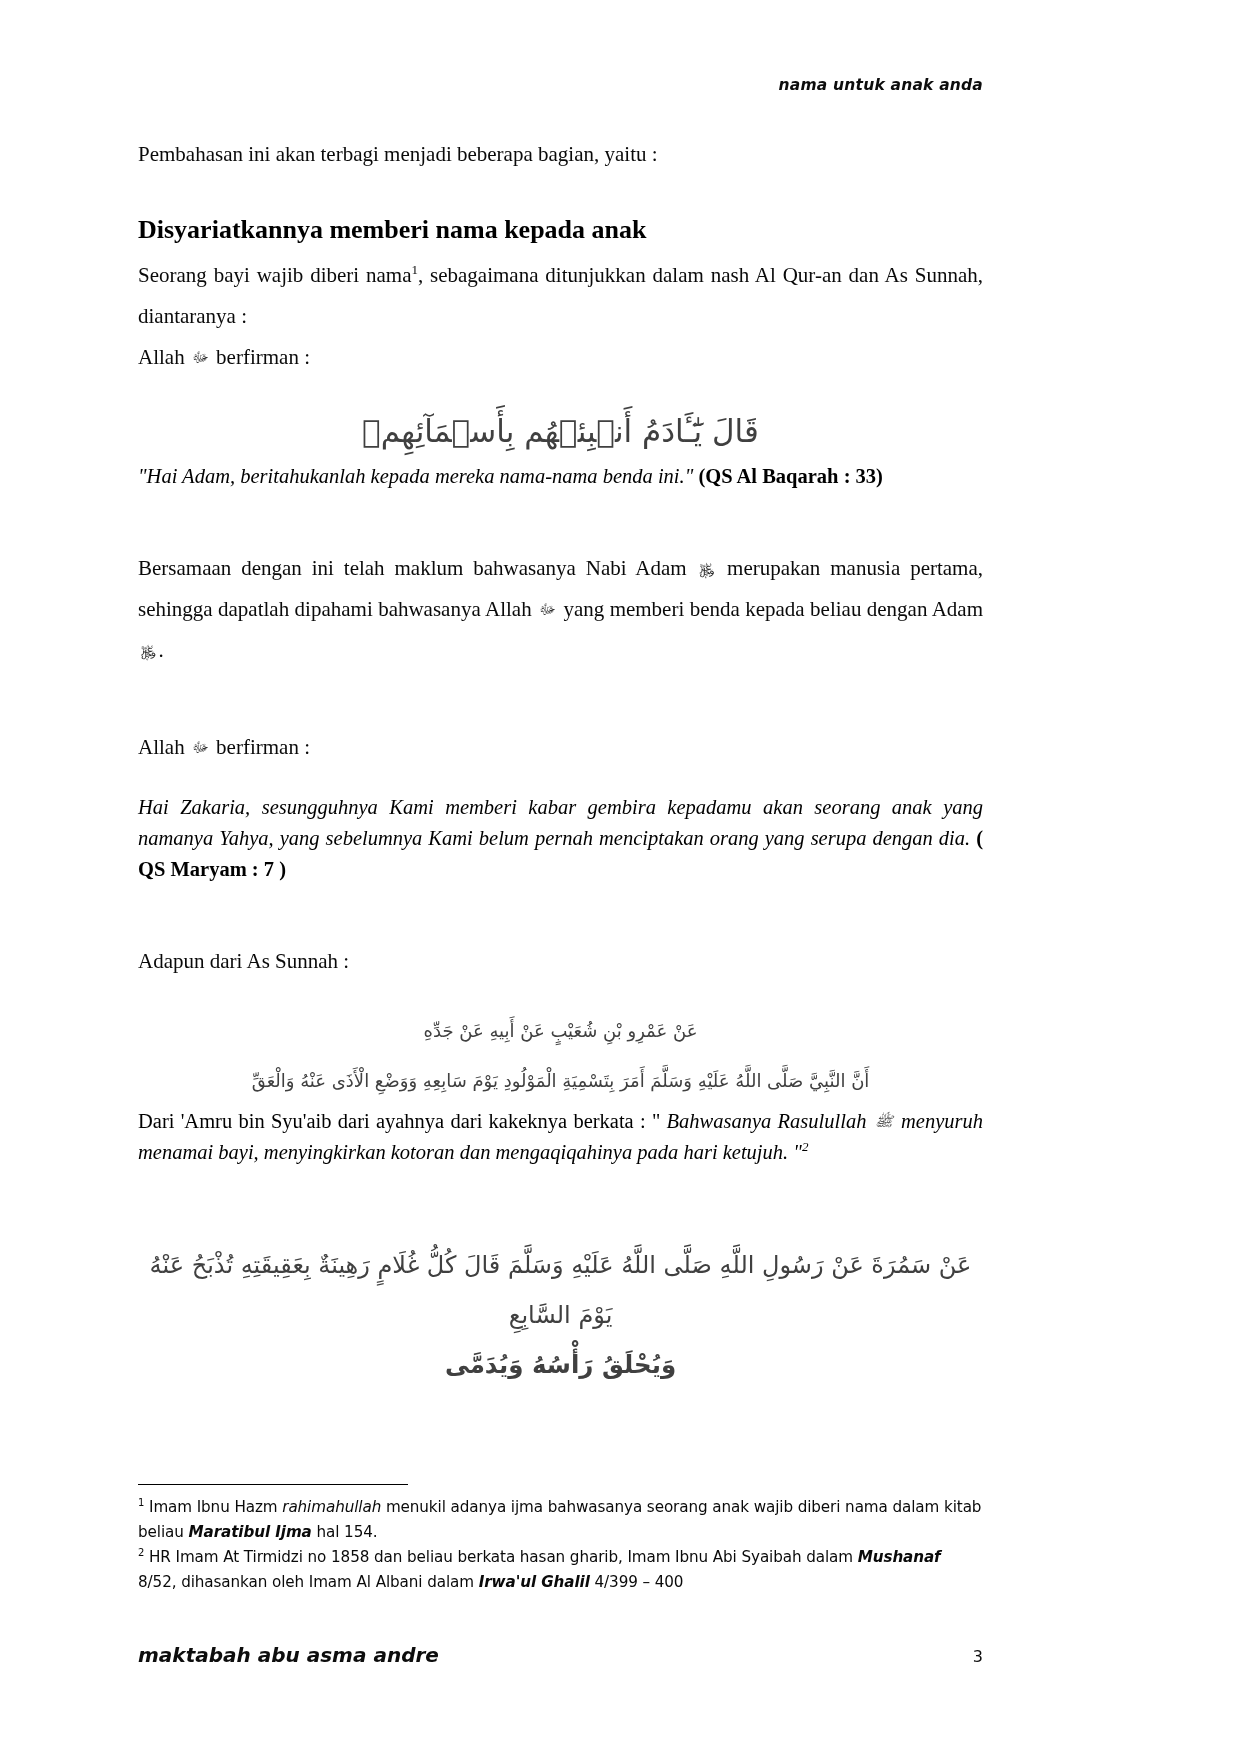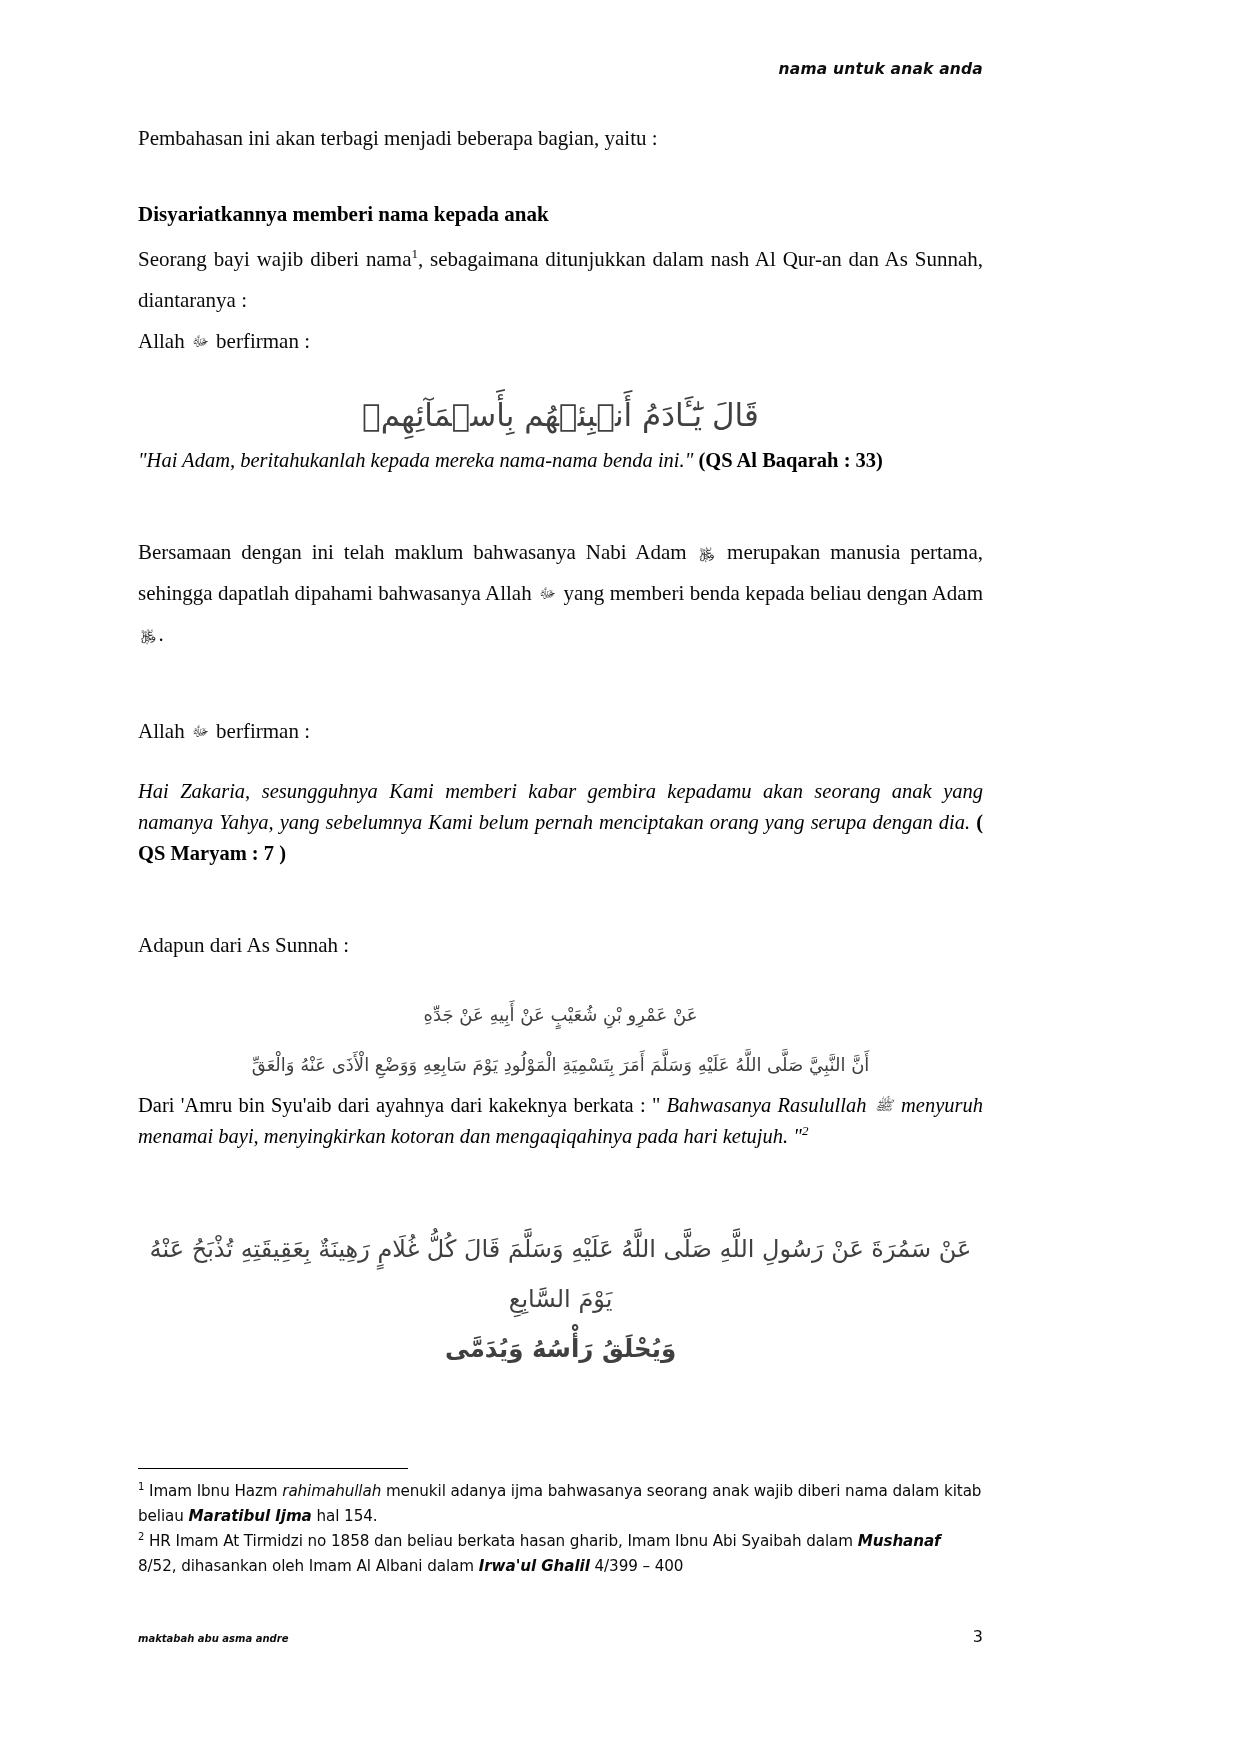--- a/index.html
+++ b/index.html
@@ -10,21 +10,21 @@
   body {
     width: 1241px;
     height: 1753px;
     position: relative;
     font-family: "Liberation Serif", "DejaVu Serif", serif;
     color: #000000;
     overflow: hidden;
   }
   .page {
     position: absolute;
-    left: 0; top: 0;
+    left: 0; top: 16px;
     width: 1241px;
     height: 1373px;
     box-sizing: border-box;
     padding: 12px;
   }
   .content {
     position: absolute;
     left: 138px;
     top: 60px;
     width: 845px;
@@ -52,21 +52,21 @@
     text-align: left;
   }
   .para.justify { text-align: justify; }
   .gap-sm { height: 24px; }
   .gap-md { height: 38px; }
   .gap-lg { height: 56px; }
   .gap-xl { height: 72px; }
 
   h2.section-heading {
     font-family: "Liberation Serif", "DejaVu Serif", serif;
-    font-size: 21px;
+    font-size: 26px;
     font-weight: bold;
     line-height: 34px;
     margin: 0 0 8px 0;
     color: #000;
   }
 
   .sup-note {
     font-size: 13px;
     vertical-align: super;
     line-height: 0;
@@ -182,21 +182,21 @@
     top: 1627px;
     width: 845px;
     display: flex;
     justify-content: space-between;
     align-items: baseline;
   }
   .footer-left {
     font-family: "DejaVu Sans", sans-serif;
     font-weight: bold;
     font-style: italic;
-    font-size: 10px;
+    font-size: 20px;
     color: #0d0d0d;
   }
   .footer-page {
     font-family: "DejaVu Sans", sans-serif;
     font-size: 16px;
     color: #0d0d0d;
   }
 </style>
 </head>
 <body>

